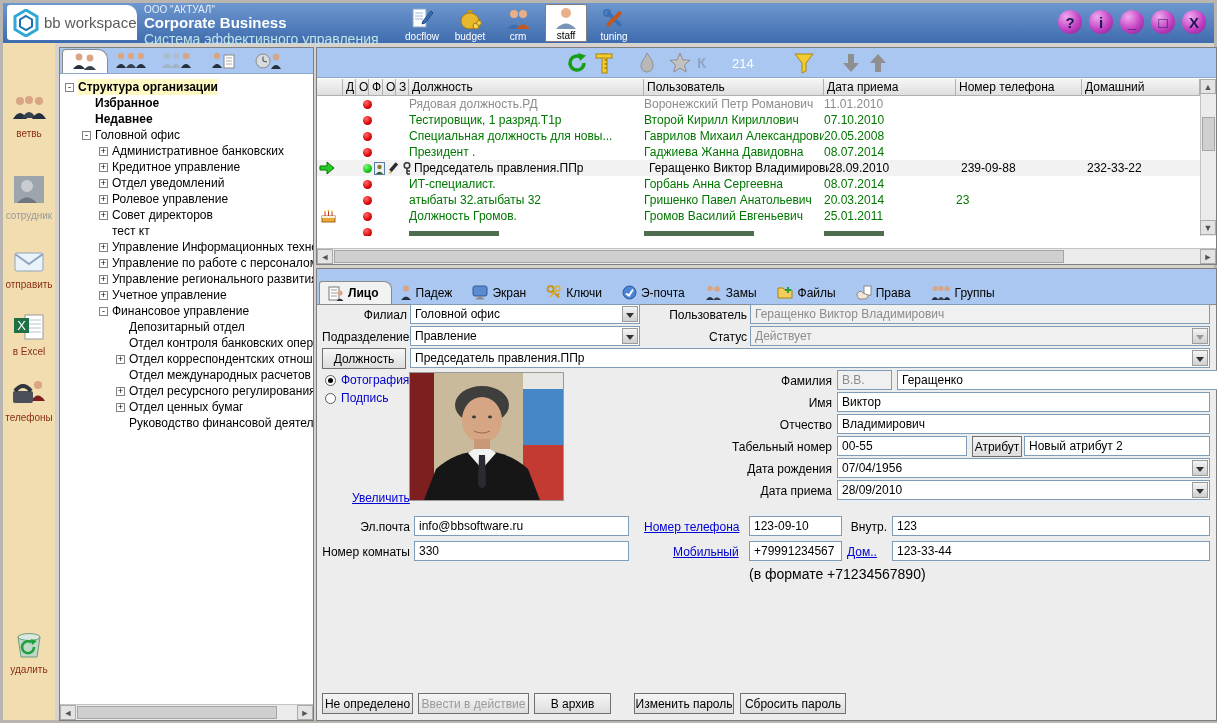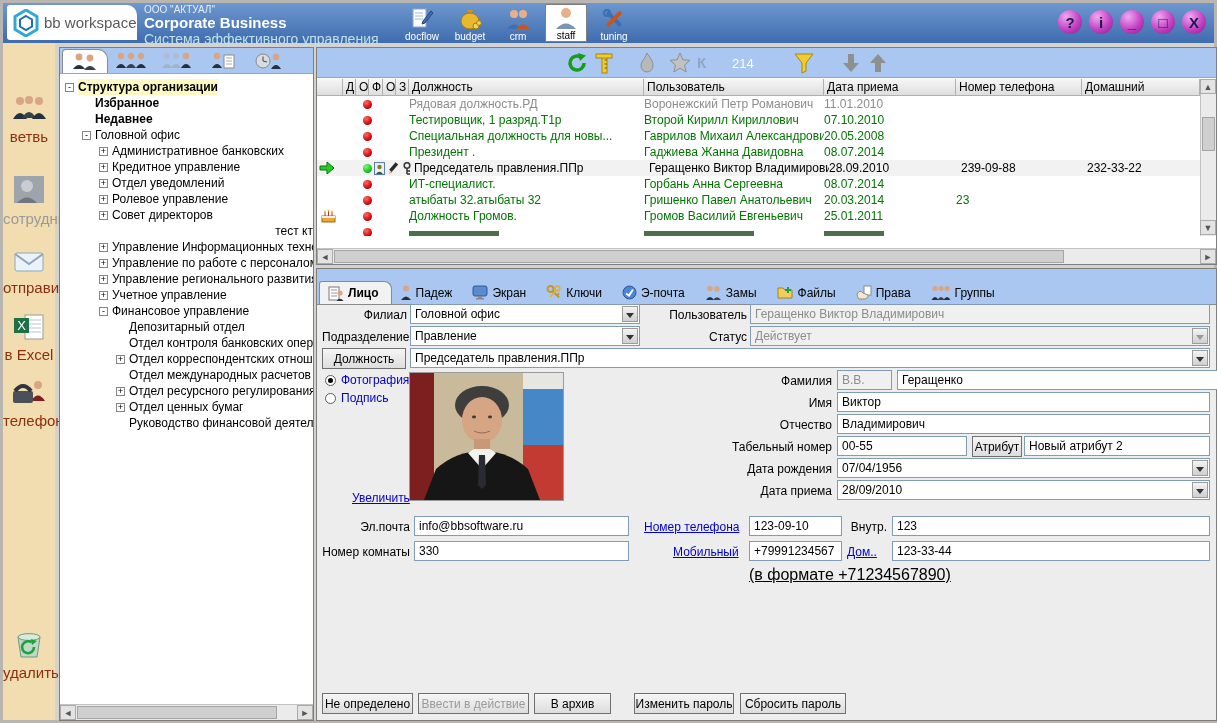--- a/index.html
+++ b/index.html
@@ -22,36 +22,36 @@
   .module.active { background:#FFF; border:1px solid #7E7E7E; border-radius:2px 2px 0 0; }
   .module.active .mlabel { color:#000; }
   .win-buttons { position:absolute; right:8px; top:7px; display:flex; gap:7px; }
   .wbtn { width:24px; height:24px; border-radius:50%;
     background:radial-gradient(circle at 34% 28%, #F0A8F0, #C341C3 55%, #7E1F8E);
     color:#1A1A50; font-size:15px; font-weight:bold; display:flex; align-items:center; justify-content:center; cursor:pointer; }
 
   
   .sidebar { position:absolute; left:0; top:40px; width:52px; height:677px; background:#F2DDB0; }
   .sb-item { position:absolute; left:0; width:52px; text-align:center; cursor:pointer; }
-  .sb-item .sblabel { display:block; font-size:15px; color:#8B2F10; margin-top:1px; }
+  .sb-item .sblabel { display:block; font-size:10px; color:#8B2F10; margin-top:1px; }
   .sb-item.dim .sblabel { color:#9A9A9A; }
 
   
   .tree-panel { position:absolute; left:56px; top:44px; width:255px; height:674px; background:#FFF;
     border:1px solid #7E7E7E; }
   .tree-tabs { position:absolute; left:0; top:0; width:253px; height:26px; background:#A9C7F0;
     border-bottom:1px solid #8FA8C8; display:flex; align-items:flex-end; padding-left:2px; }
   .ttab { width:46px; height:24px; display:flex; align-items:center; justify-content:center; cursor:pointer; }
   .ttab.active { background:#FDFDFD; border:1px solid #8A8A8A; border-bottom:none; border-radius:4px 10px 0 0; }
   .tree-body { position:absolute; left:0; top:27px; width:253px; height:629px; overflow:hidden; background:#FFF; padding-top:4px; }
   .titem { height:16px; line-height:16px; font-size:12px; color:#000; white-space:nowrap; display:flex; align-items:center; cursor:pointer; }
   .titem.b { font-weight:bold; }
   .titem.sel .tlabel { background:#fef9c3; }
   .l0 { padding-left:5px; } .l1 { padding-left:22px; } .l2 { padding-left:39px; } .l3 { padding-left:56px; }
-  .noexp { padding-left:0; } .l1.noexp{ padding-left:35px; } .l2.noexp{ padding-left:52px;justify-content:flex-end; } .l3.noexp{ padding-left:69px; }
+  .noexp { padding-left:0; } .l1.noexp{ padding-left:35px; } .l2.noexp{ padding-left:52px; } .l3.noexp{ padding-left:69px; }
   .tbox { width:9px; height:9px; border:1px solid #848484; background:#FFF; font-size:9px; line-height:7px;
     text-align:center; margin-right:4px; color:#000; flex:0 0 9px; font-weight:normal; }
   .hscroll { position:absolute; left:0; bottom:0; width:253px; height:16px; background:#EBEBEB; border-top:1px solid #C2C2C2; }
   .sbtn { position:absolute; top:0; width:16px; height:15px; background:#E3E3E3; border:1px solid #ABABAB;
     color:#555; font-size:9px; text-align:center; line-height:14px; cursor:pointer; }
   .sthumb { position:absolute; top:1px; height:13px; background:#CFCFCF; border:1px solid #A5A5A5; cursor:pointer; }
 
   
   .grid-panel { position:absolute; left:313px; top:44px; width:901px; height:218px; background:#FFF; border:1px solid #7E7E7E; }
   .grid-toolbar { position:absolute; left:0; top:0; width:899px; height:30px; background:#A9C7F0; border-bottom:1px solid #8FA8C8; }
@@ -96,21 +96,21 @@
     border:1px solid #9C9C9C; cursor:pointer; }
   .cbtn::after { content:""; position:absolute; left:3px; top:6px; border:4px solid transparent; border-top:5px solid #333; }
   .cbtn.dis::after { border-top-color:#9A9A9A; }
   .pbtn { position:absolute; height:21px; background:linear-gradient(#F6F6F6,#DDDDDD); border:1px solid #707070;
     font-size:12px; color:#000; text-align:center; padding-top:3px; cursor:pointer; }
   .pbtn.dis { color:#9A9A9A; }
   .radio { position:absolute; display:flex; align-items:center; gap:5px; font-size:12px; color:#0000C8; cursor:pointer; }
   .rdot { width:11px; height:11px; border-radius:50%; border:1px solid #5A5A5A; background:#FFF; position:relative; }
   .rdot.on::after { content:""; position:absolute; left:2px; top:2px; width:5px; height:5px; border-radius:50%; background:#000; }
   .blink { position:absolute; font-size:12px; color:#0000D4; text-decoration:underline; cursor:pointer; white-space:nowrap; }
-  .hint { position:absolute; font-size:16px; color:#000;text-decoration:underline; }
+  .hint { position:absolute; font-size:14px; color:#000; }
   .photo { position:absolute; left:92px; top:103px; width:155px; height:129px; border:1px solid #9A9A9A; cursor:pointer; }
 </style>
 </head>
 <body>
 
 <div id="frame">
 
   <div class="header">
     <div class="logo-box">
       <svg width="26" height="28" viewBox="0 0 26 28">

